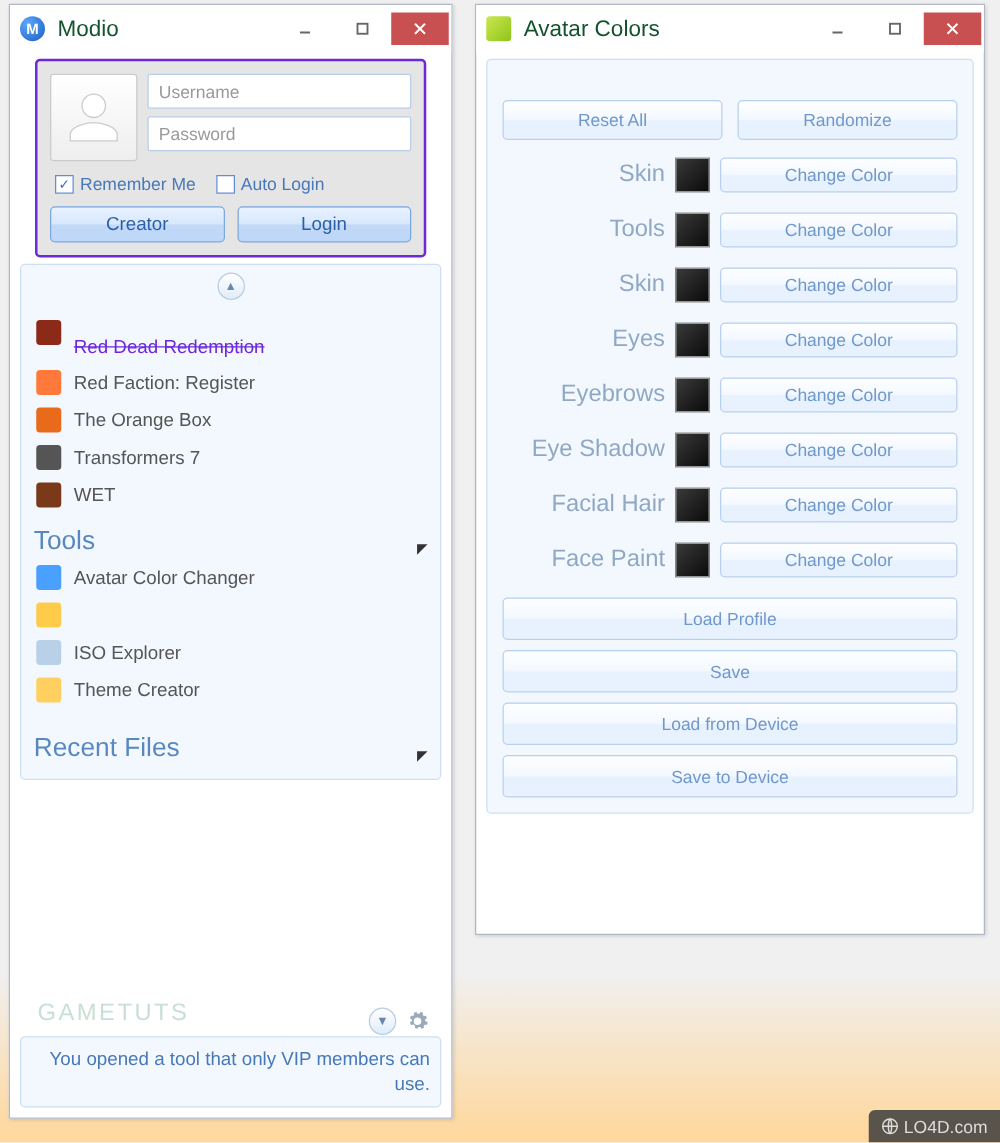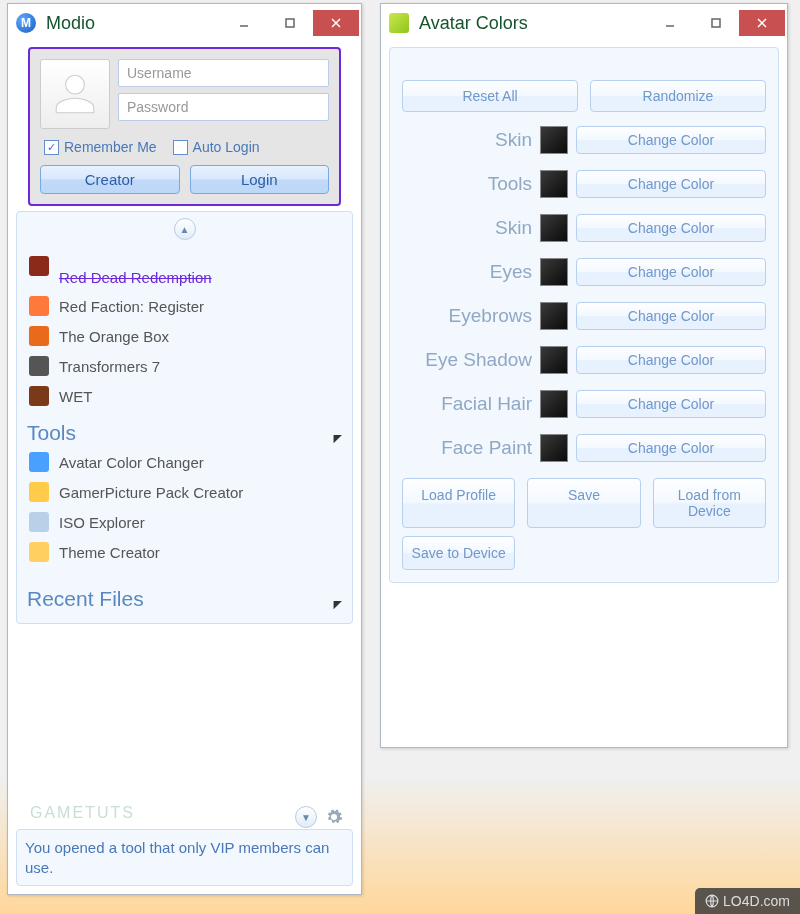--- a/index.html
+++ b/index.html
@@ -220,21 +220,21 @@
       margin-top: 6px;
     }
     .section-header .tri {
       font-size: 11px;
       color: #333;
     }
     .watermark {
       position: absolute;
       left: 22px;
       bottom: 72px;
-      font-size: 16px;
+      font-size: 19px;
       letter-spacing: 2px;
       color: #c8e0d4;
       font-weight: 500;
     }
     .bottom-controls {
       position: absolute;
       right: 18px;
       bottom: 66px;
       display:flex;
       gap:8px;
@@ -247,21 +247,21 @@
     }
     .status-bar {
       position: absolute;
       bottom: 8px;
       left: 8px;
       right: 8px;
       border: 1px solid #cddff0;
       border-radius: 4px;
       background: #f2f8fe;
       padding: 8px;
-      text-align: left;
+      text-align: right;
       font-size: 15px;
       color: #4878b8;
       line-height: 1.3;
     }
 
     
     #colors-window {
       left: 380px;
       top: 3px;
       width: 408px;
@@ -299,21 +299,21 @@
       width: 28px;
       height: 28px;
       background: linear-gradient(135deg, #3a3a3a, #0a0a0a);
       border: 1px solid #888;
     }
     .change-btn {
       flex: 1;
     }
     .bottom-grid {
       display: grid;
-      grid-template-columns: 1fr 1fr 1fr;
+      grid-template-columns: 1fr;
       gap: 8px 12px;
       margin-top: 10px;
     }
     .bottom-grid .blue-btn.light {
       padding: 8px;
     }
     .lo4d-badge {
       position: absolute;
       right: 0;
       bottom: 0;
@@ -412,21 +412,20 @@
       <span>Tools</span>
       <span class="tri">◤</span>
     </div>
     <div id="tools-list">
         <div class="list-item">
           <span class="item-icon" style="background:#4aa0ff"></span>
           <span>Avatar Color Changer</span>
         </div>
         <div class="list-item">
           <span class="item-icon" style="background:#ffcc4a"></span>
-          <span>GamerPicture Pack Creator</span>
         </div>
         <div class="list-item">
           <span class="item-icon" style="background:#b8d0e8"></span>
           <span>ISO Explorer</span>
         </div>
         <div class="list-item">
           <span class="item-icon" style="background:#ffd060"></span>
           <span>Theme Creator</span>
         </div>
       </div>

